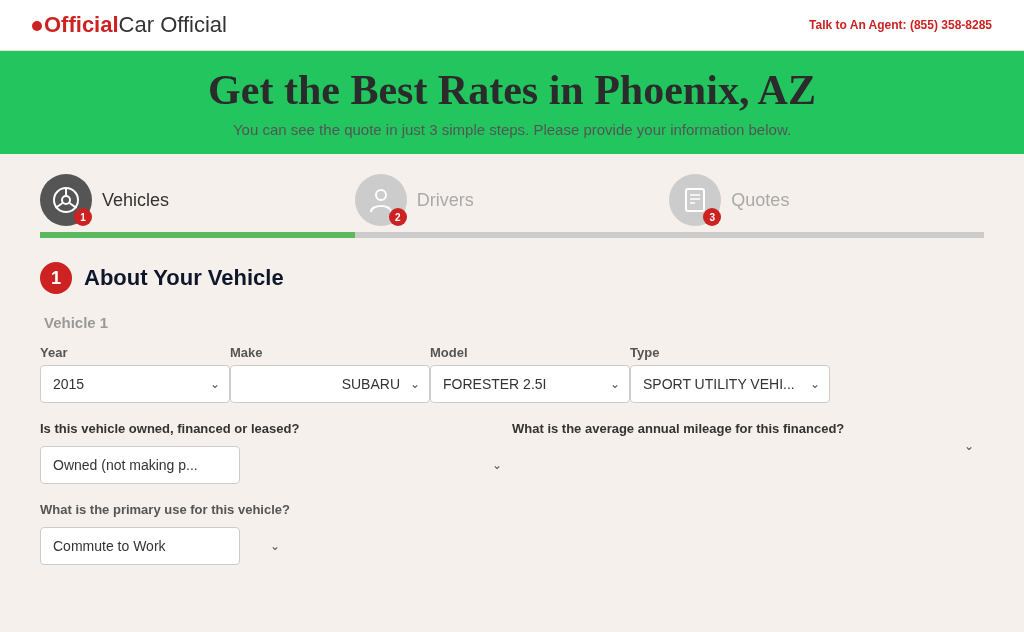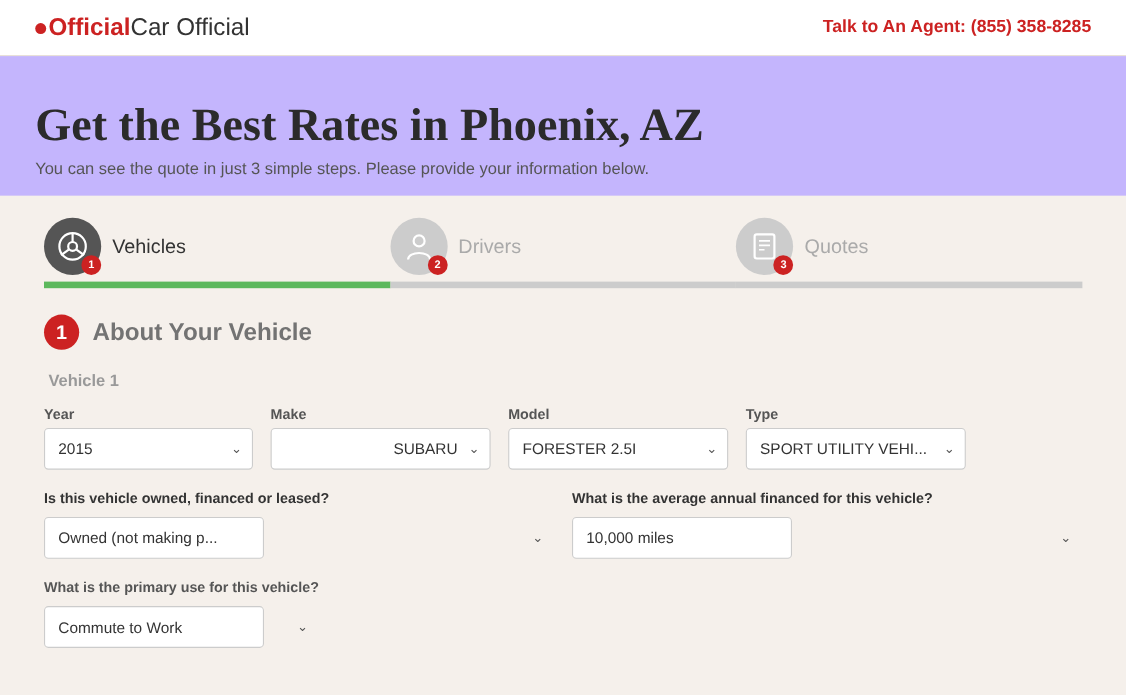--- a/index.html
+++ b/index.html
@@ -37,32 +37,33 @@
       background: #cc2222;
       border-radius: 50%;
       margin-right: 2px;
       vertical-align: middle;
     }
     .logo-car {
       color: #333;
       font-weight: 400;
     }
     .header-phone {
-      font-size: 16px;
+      font-size: 12px;
       color: #333;
     }
     .header-phone span {
       color: #cc2222;
       font-weight: 700;
     }
 
     
     .hero {
-      padding: 40px 32px 16px;
-      background: #c4b5fd;
+      text-align: center;
+      padding: 16px 32px 16px;
+      background: #22c55e;
     }
     .hero h1 {
       font-size: 42px;
       font-weight: 900;
       color: #2b2b2b;
       font-family: Georgia, serif;
       line-height: 1.1;
       margin-bottom: 8px;
     }
     .hero p {
@@ -175,39 +176,38 @@
       font-size: 18px;
       font-weight: 700;
       display: flex;
       align-items: center;
       justify-content: center;
       flex-shrink: 0;
     }
     .section-title {
       font-size: 22px;
       font-weight: 700;
-      color: #737373;
+      color: #0f172a;
     }
 
     
     .vehicle-block {
       background: transparent;
     }
     .vehicle-number {
       font-size: 15px;
       font-weight: 700;
       color: #999;
       margin-bottom: 14px;
       margin-left: 4px;
     }
 
     
     .form-row {
       display: flex;
-      gap: 16px;
       margin-bottom: 18px;
     }
     .form-group {
       display: flex;
       flex-direction: column;
       gap: 5px;
     }
     .form-group label {
       font-size: 13px;
       color: #555;
@@ -398,25 +398,22 @@
       <div class="form-group form-group-wide">
         <label class="question-label">Is this vehicle owned, financed or leased?</label>
         <div class="select-wrap">
           <select class="sel-owned">
             <option>Owned (not making p...</option>
           </select>
           <span class="chevron">⌄</span>
         </div>
       </div>
       <div class="form-group form-group-wide">
-        <label class="question-label">What is the average annual financed for this vehicle?</label>
-        <div class="select-wrap">
-          <select class="sel-mileage">
-            <option>10,000 miles</option>
-          </select>
+        <label class="question-label">What is the average annual mileage for this financed?</label>
+        <div class="select-wrap">
           <span class="chevron">⌄</span>
         </div>
       </div>
     </div>
 
     <div class="form-row">
       <div class="form-group">
         <label class="question-label">What is the primary use for this vehicle?</label>
         <div class="select-wrap">
           <select class="sel-use">

